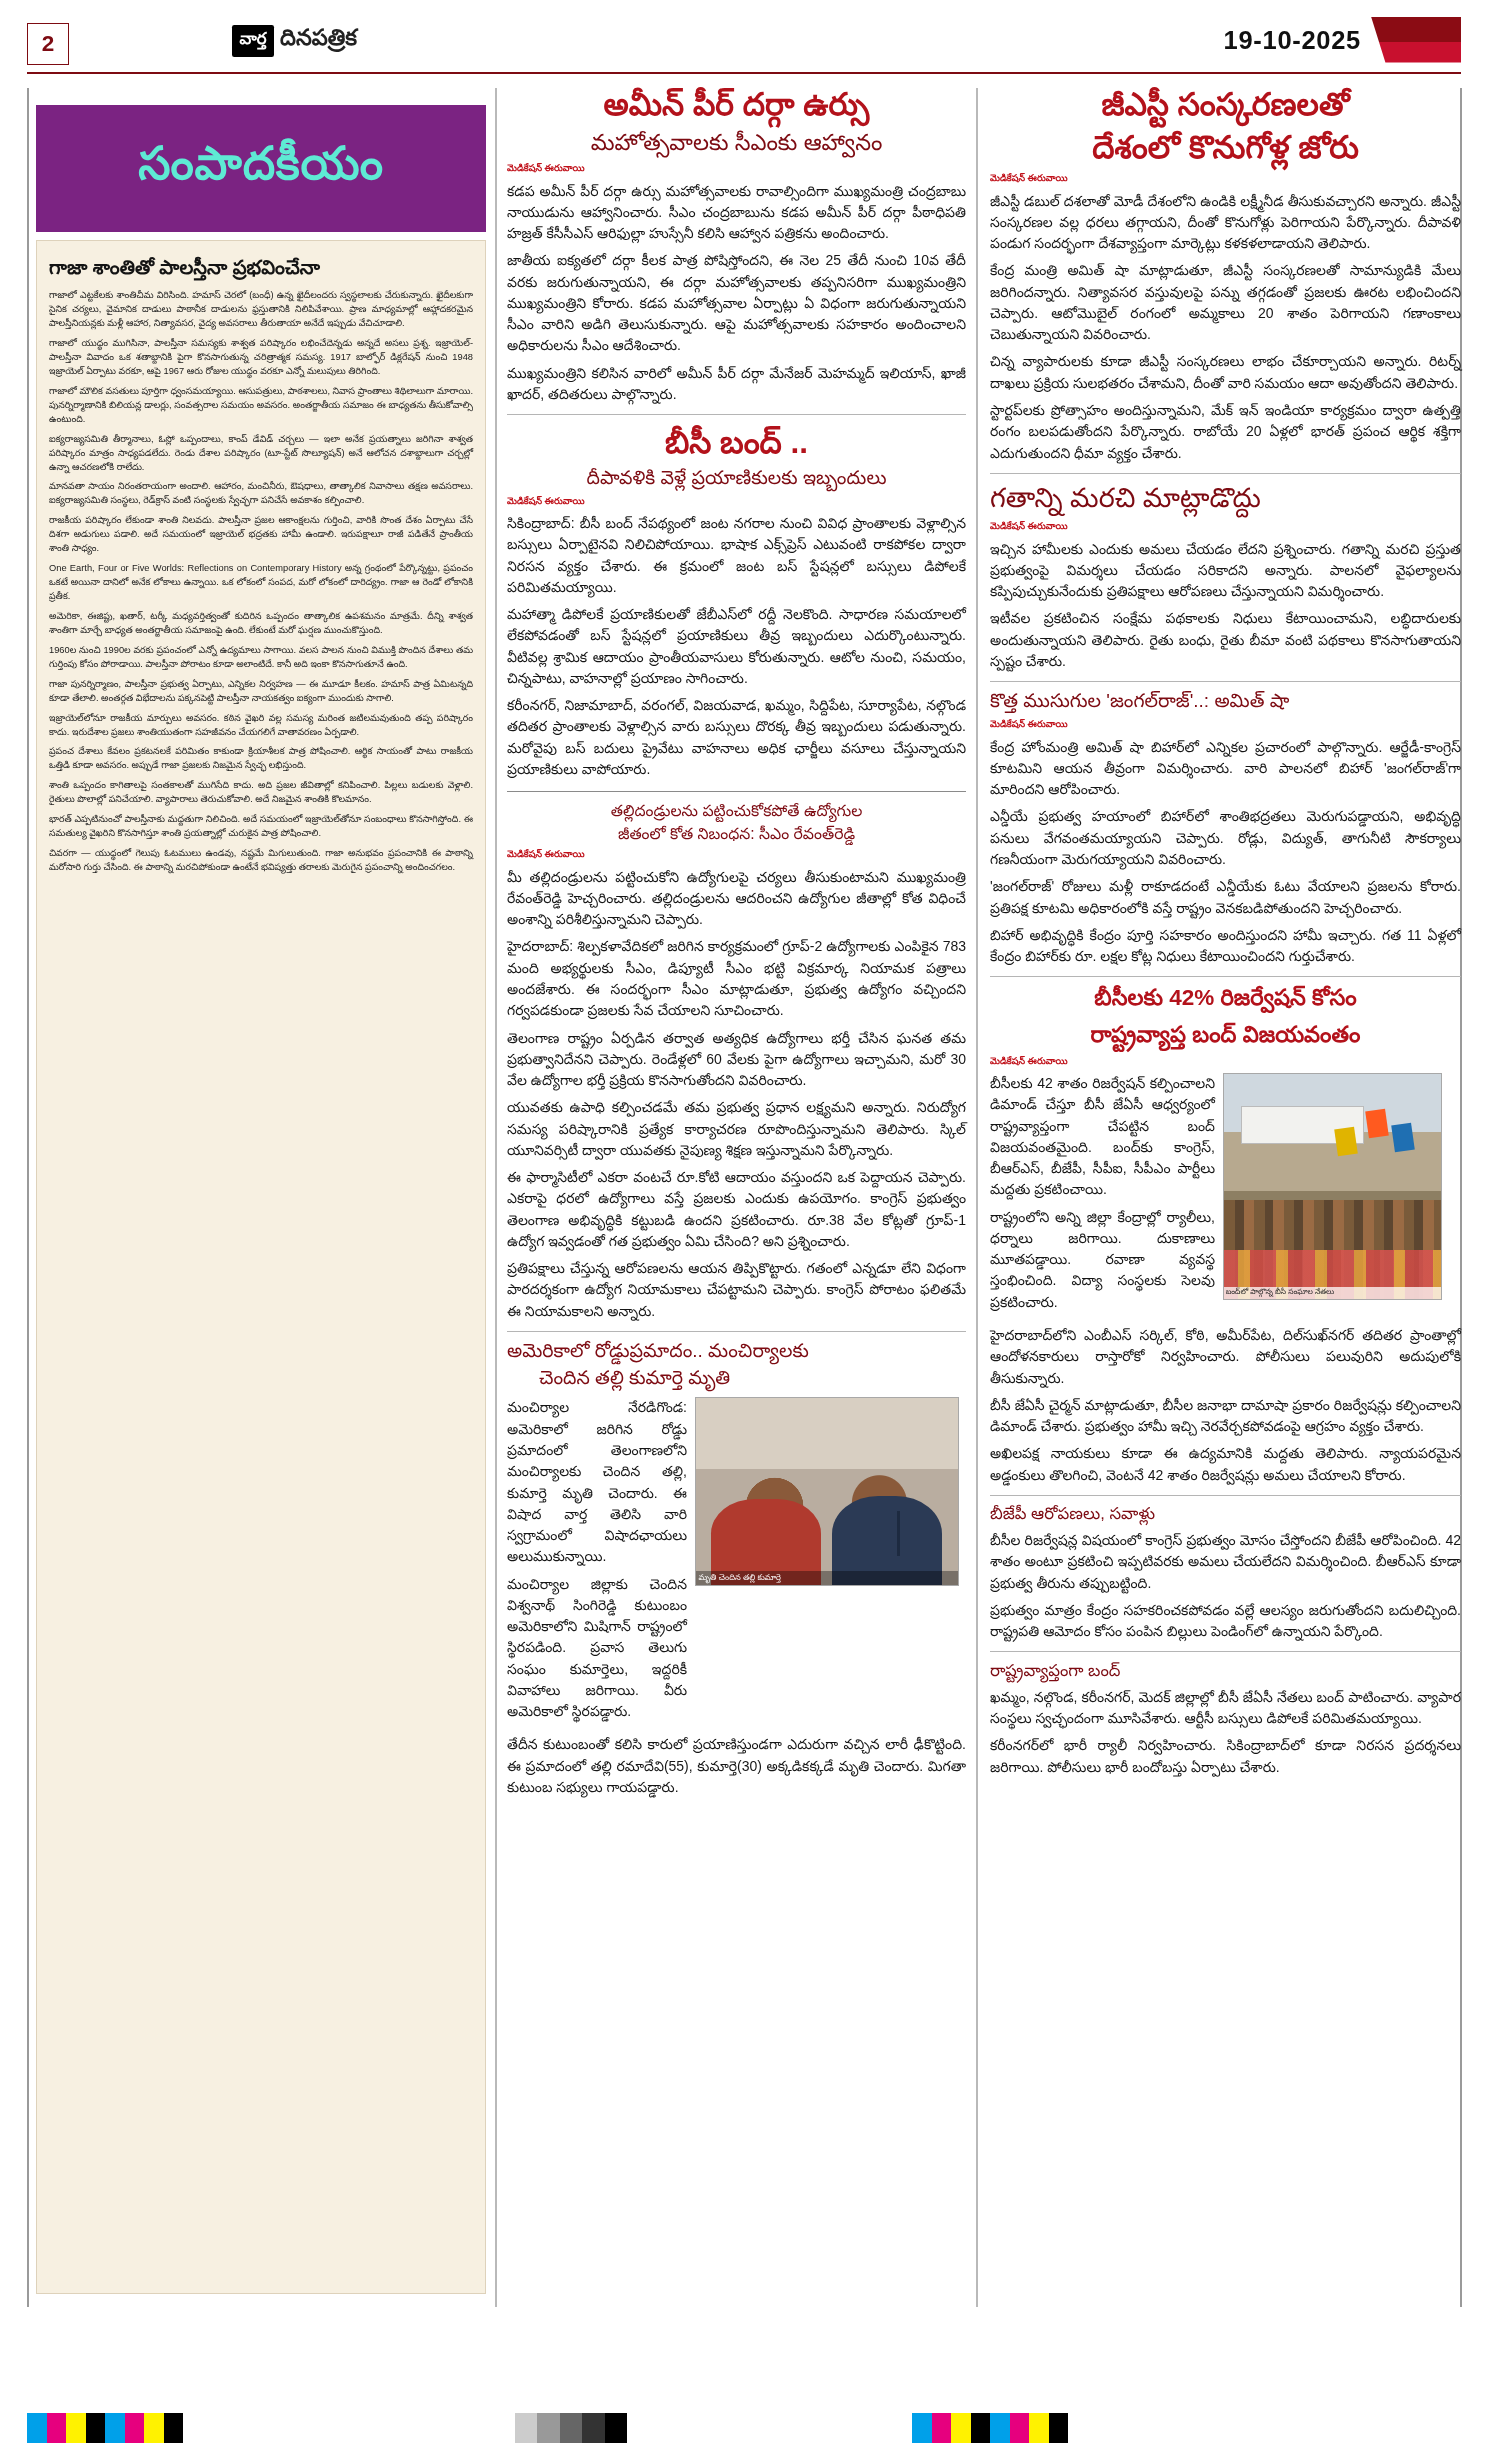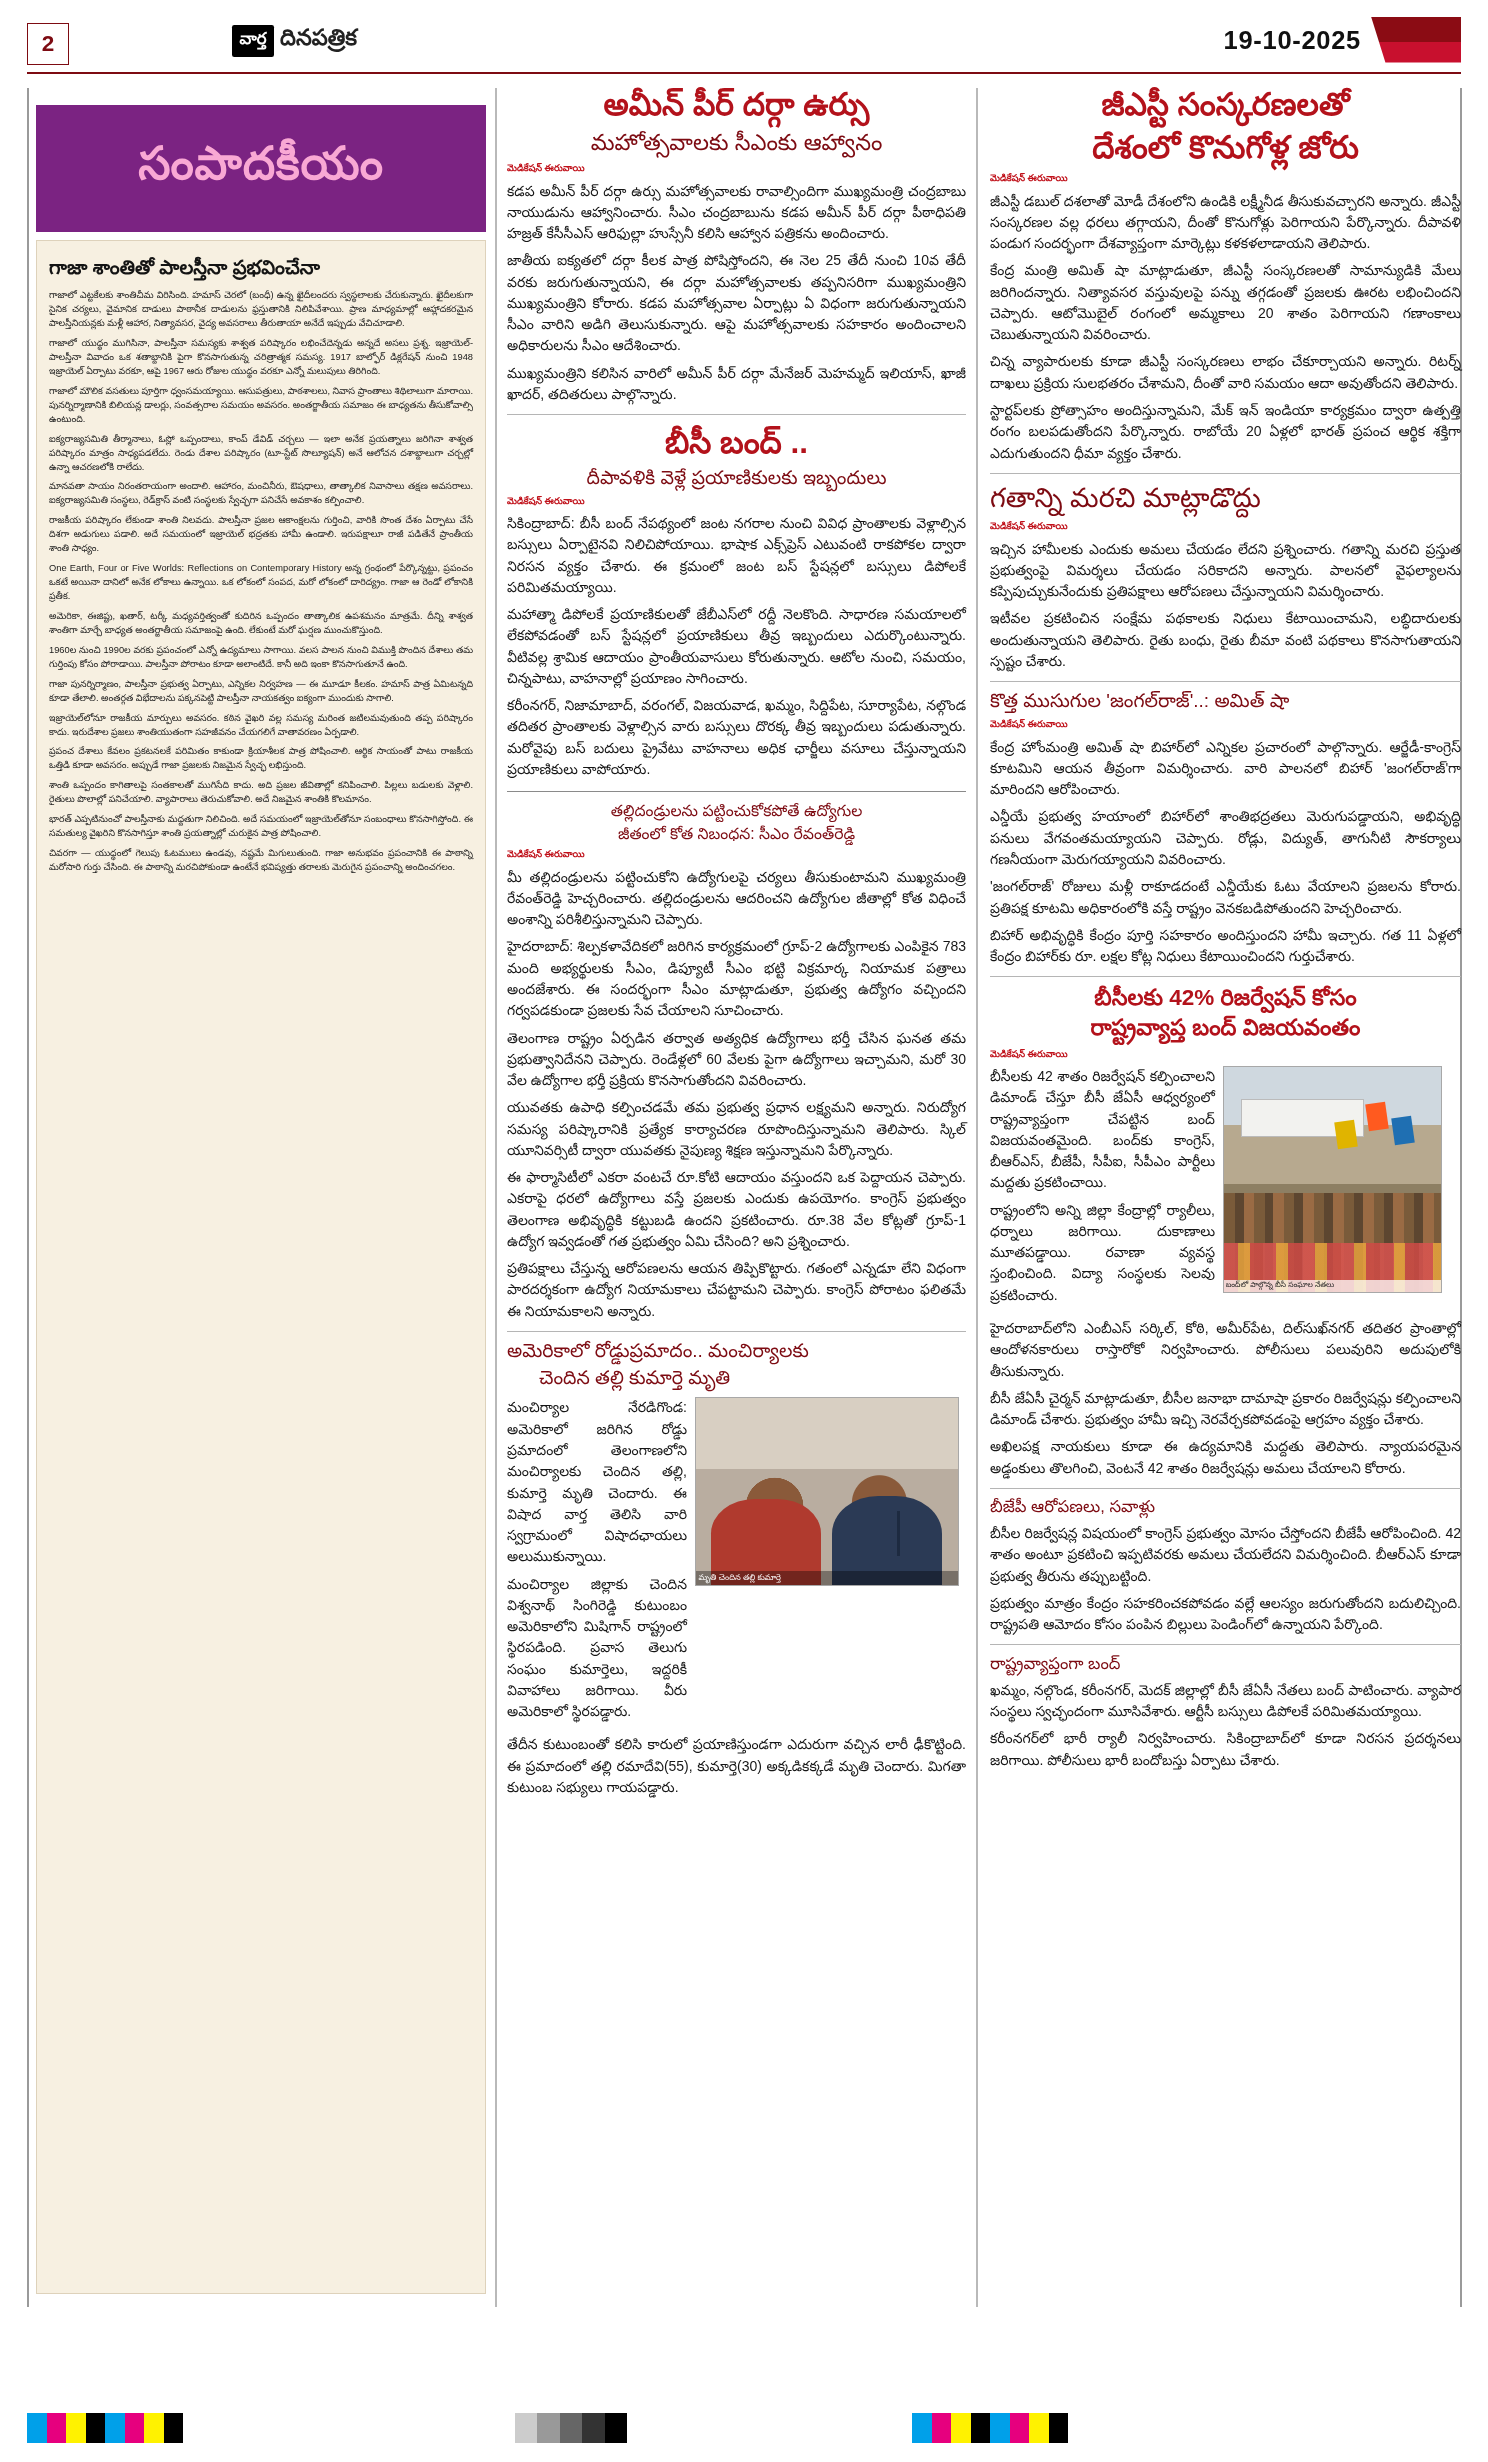--- a/index.html
+++ b/index.html
@@ -93,21 +93,21 @@
 
   
   .edit-banner{
     position:absolute;
     left:36px; top:105px;
     width:450px; height:127px;
     background:#7b2382;
     display:flex;align-items:center;justify-content:center;
   }
   .edit-banner span{
-    color:#f9a8d4;
+    color:#5eead4;
     font-size:46px;
     font-weight:bold;
     letter-spacing:0.7px;
   }
   .edit-body{
     position:absolute;
     left:36px; top:240px;
     width:450px; height:2054px;
     background:#f7f0e1;
     border:0.7px solid #ded2bb;
@@ -399,21 +399,21 @@
           <p>ఎన్డీయే ప్రభుత్వ హయాంలో బిహార్‌లో శాంతిభద్రతలు మెరుగుపడ్డాయని, అభివృద్ధి పనులు వేగవంతమయ్యాయని చెప్పారు. రోడ్లు, విద్యుత్, తాగునీటి సౌకర్యాలు గణనీయంగా మెరుగయ్యాయని వివరించారు.</p>
           <p>'జంగల్‌రాజ్' రోజులు మళ్లీ రాకూడదంటే ఎన్డీయేకు ఓటు వేయాలని ప్రజలను కోరారు. ప్రతిపక్ష కూటమి అధికారంలోకి వస్తే రాష్ట్రం వెనకబడిపోతుందని హెచ్చరించారు.</p>
           <p>బిహార్ అభివృద్ధికి కేంద్రం పూర్తి సహకారం అందిస్తుందని హామీ ఇచ్చారు. గత 11 ఏళ్లలో కేంద్రం బిహార్‌కు రూ. లక్షల కోట్ల నిధులు కేటాయించిందని గుర్తుచేశారు.</p>
         </div>
       </div>
 
       <div class="hr-thin"></div>
 
       <div>
         <div class="story-head-red h-md" style="text-align:center;">బీసీలకు 42% రిజర్వేషన్ కోసం</div>
-        <div class="story-head-red h-md" style="text-align:center;margin-top:1px;">రాష్ట్రవ్యాప్త బంద్ విజయవంతం</div>
+        <div class="story-head-red h-md" style="text-align:center;margin-top:8px;">రాష్ట్రవ్యాప్త బంద్ విజయవంతం</div>
         <div class="byline">మెడికేషన్ ఈరువాయి</div>
 
         <div style="display:flex;gap:7.5px;">
           <div class="body-text" style="width:225px;">
             <p>బీసీలకు 42 శాతం రిజర్వేషన్ కల్పించాలని డిమాండ్ చేస్తూ బీసీ జేఏసీ ఆధ్వర్యంలో రాష్ట్రవ్యాప్తంగా చేపట్టిన బంద్ విజయవంతమైంది. బంద్‌కు కాంగ్రెస్, బీఆర్ఎస్, బీజేపీ, సీపీఐ, సీపీఎం పార్టీలు మద్దతు ప్రకటించాయి.</p>
             <p>రాష్ట్రంలోని అన్ని జిల్లా కేంద్రాల్లో ర్యాలీలు, ధర్నాలు జరిగాయి. దుకాణాలు మూతపడ్డాయి. రవాణా వ్యవస్థ స్తంభించింది. విద్యా సంస్థలకు సెలవు ప్రకటించారు.</p>
           </div>
           <div class="photo ph-protest">
             <div class="banner"></div>
             <div class="flag" style="left:66%;top:16%;"></div>

